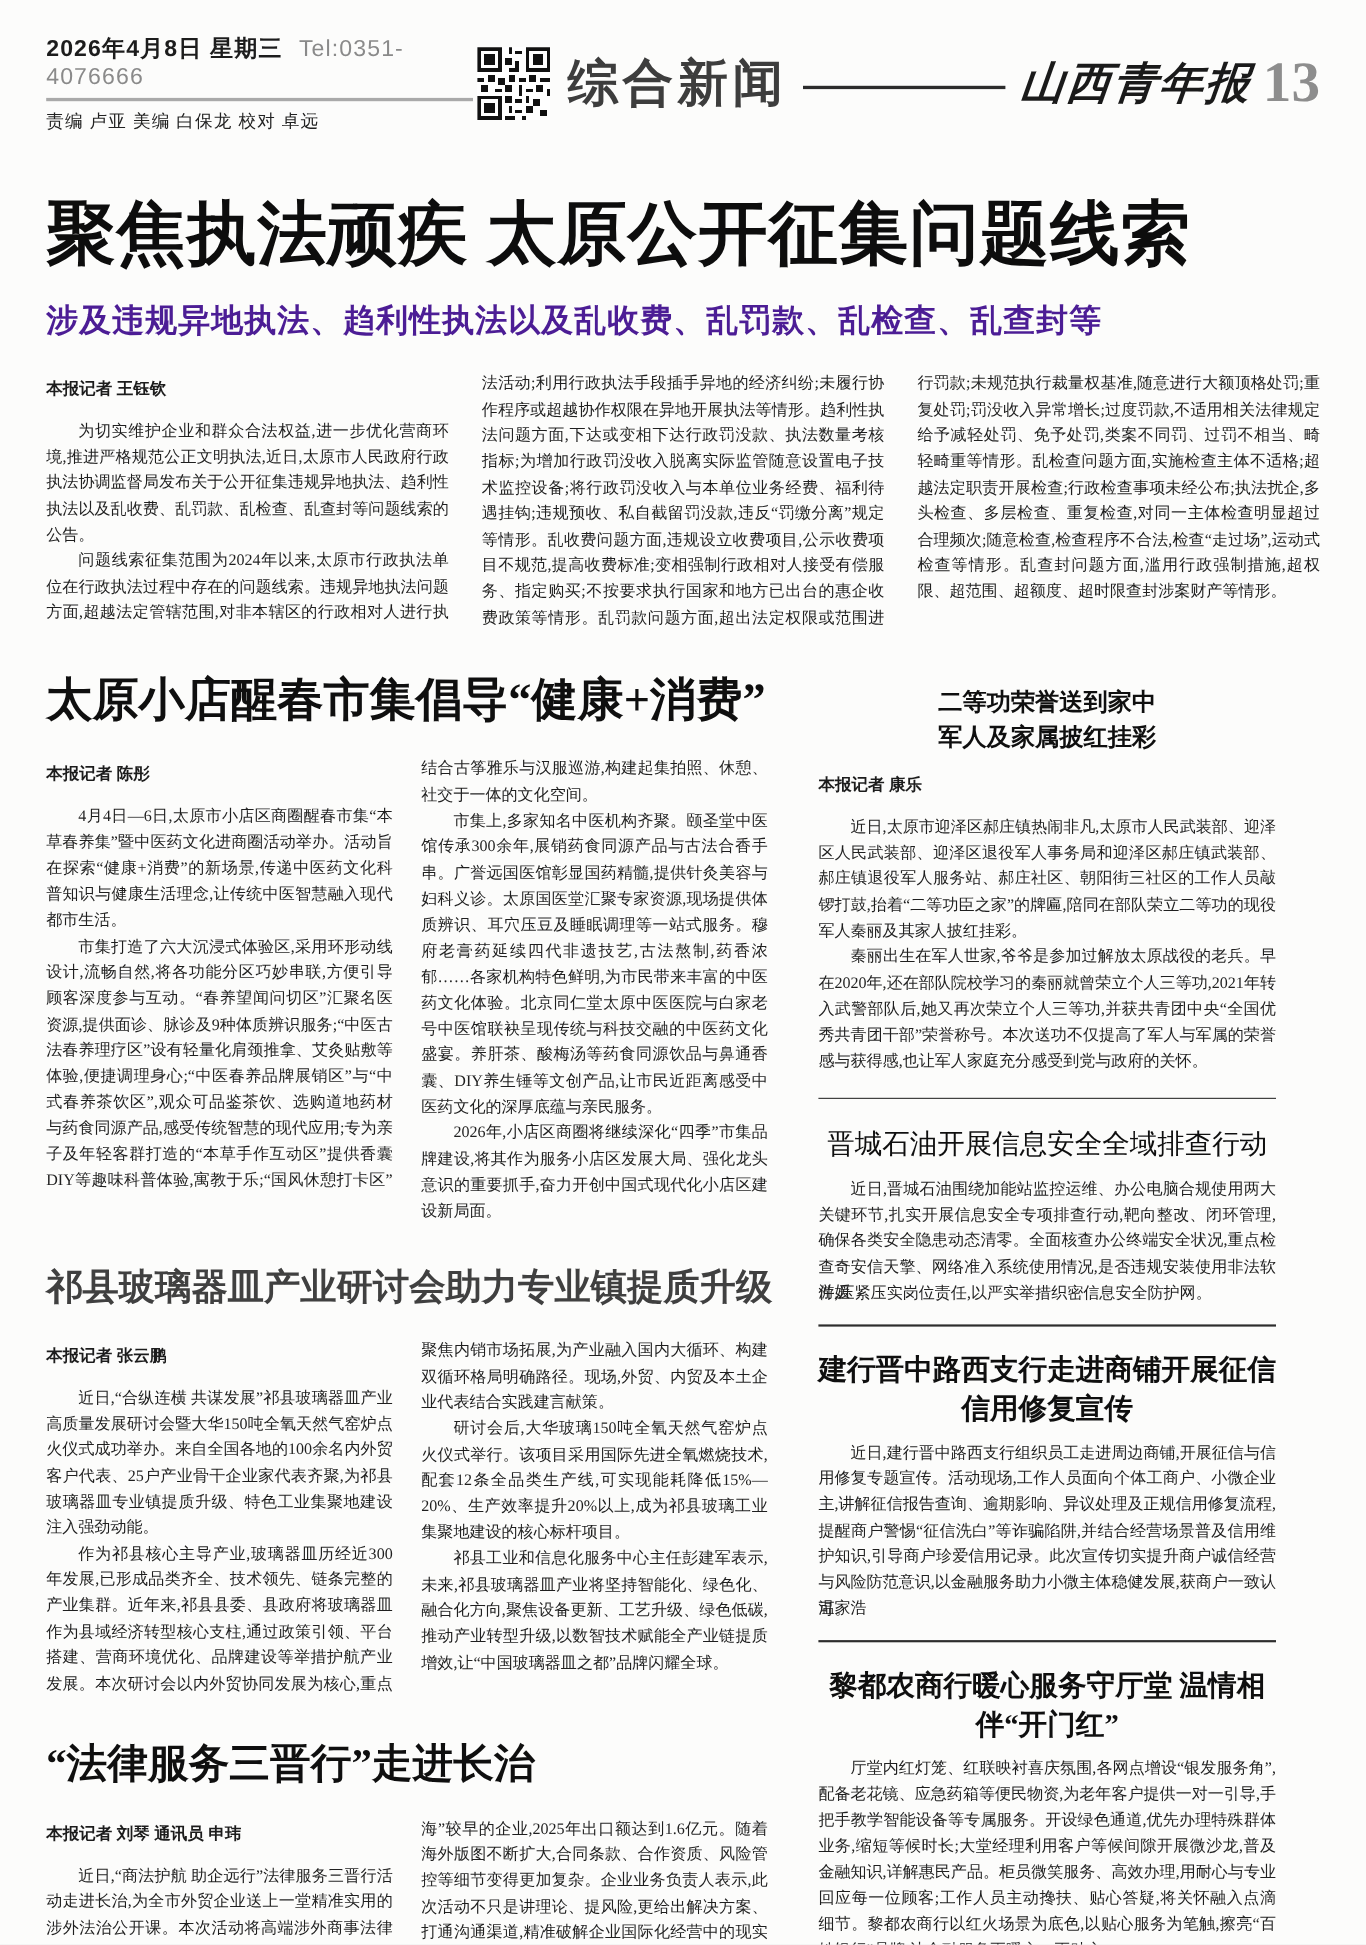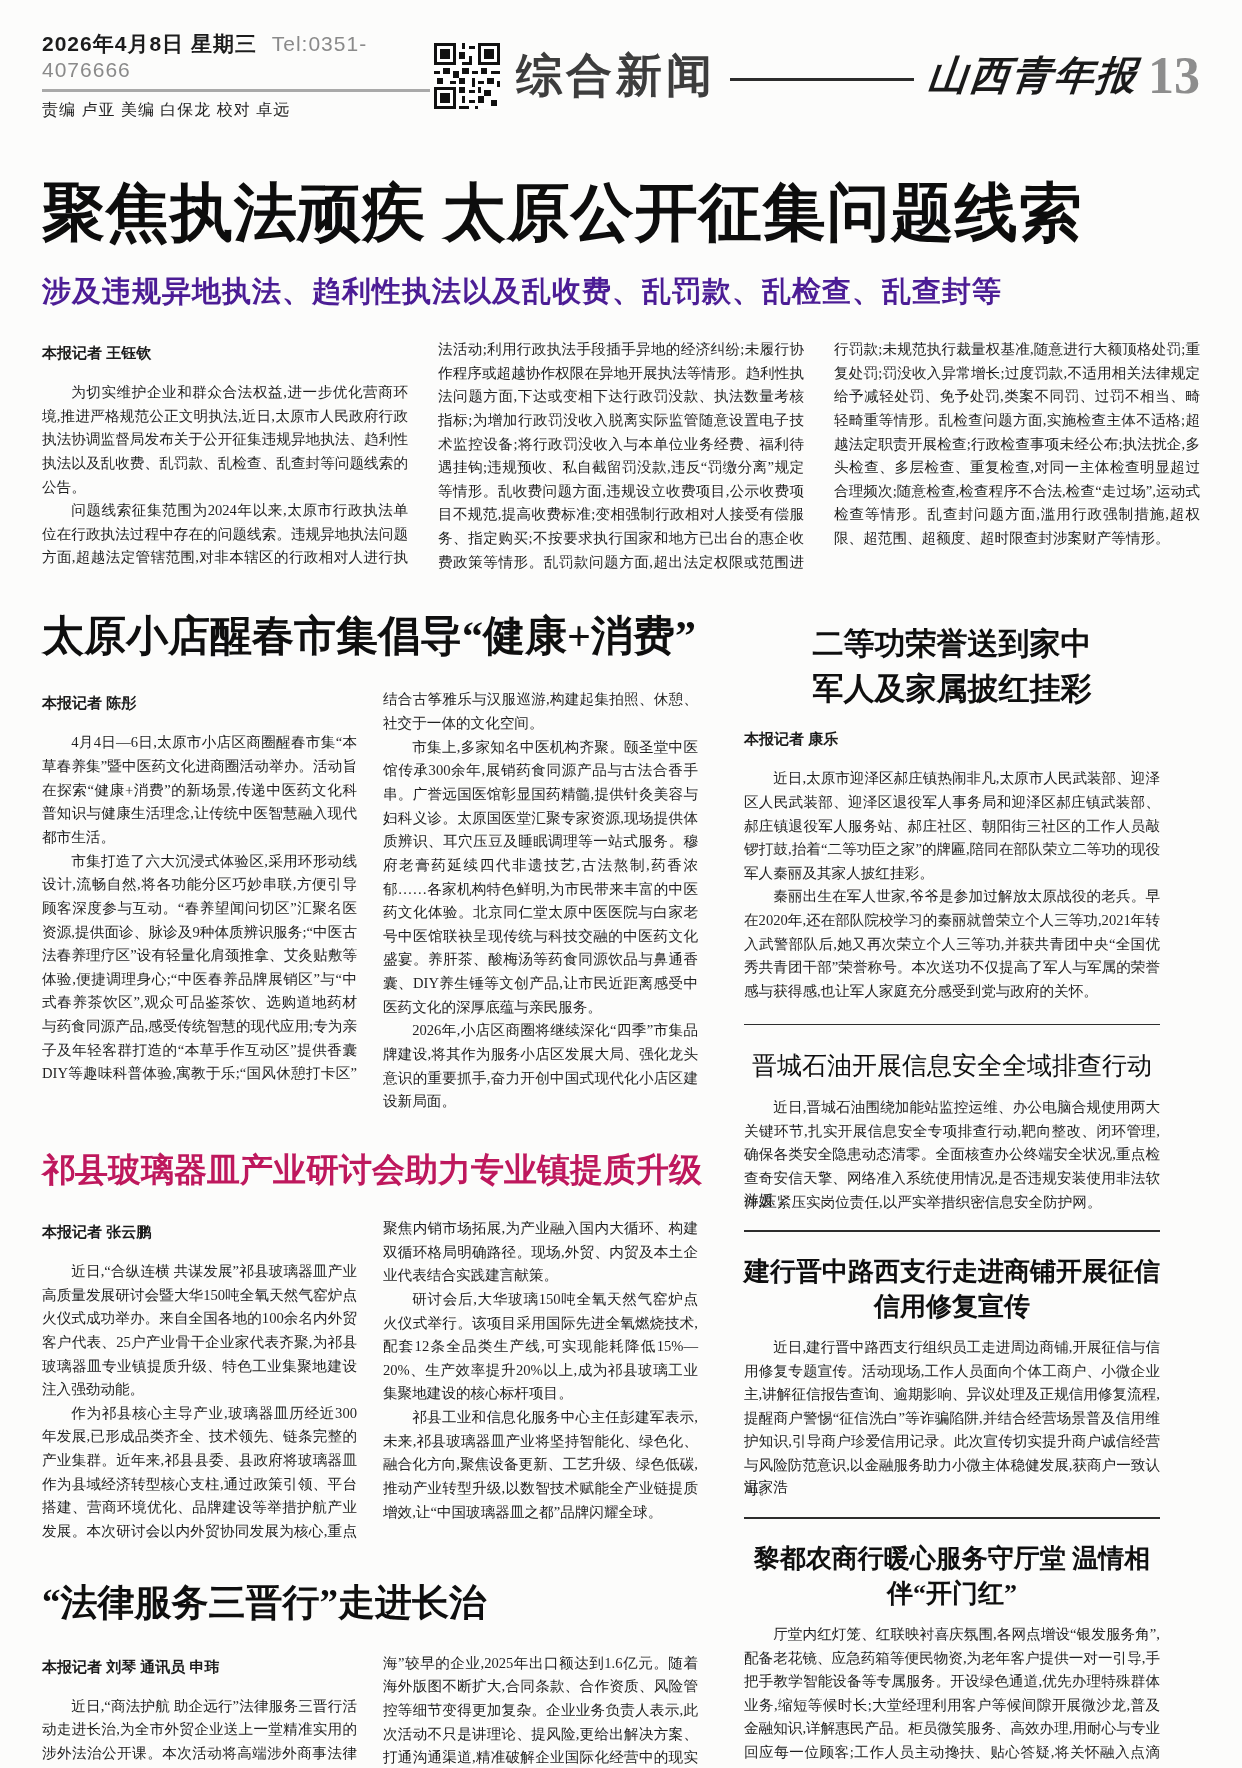--- a/index.html
+++ b/index.html
@@ -38,27 +38,27 @@
   .lead-body { margin-top:26px; column-count:3; column-gap:30px; }
   .para { font-size:14.6px; line-height:1.62; text-align:justify;
     text-indent:2em; color:#1f1f1f; }
   .para + .para { margin-top:0; }
   
   .main { display:flex; padding:0 42px; margin-top:34px; gap:46px; }
   .col-left { width:656px; flex:none; }
   .col-right { width:416px; flex:none; }
   .art-headline-lg { font-size:40px; font-weight:bold; color:#0f0f0f;
     letter-spacing:0px; white-space:nowrap; margin-bottom:24px; }
-  .art-headline-md { font-size:33px; font-weight:bold; color:#be185d;
+  .art-headline-md { font-size:33px; font-weight:bold; color:#404040;
     white-space:nowrap; margin-bottom:24px; }
   .body-2col { column-count:2; column-gap:26px; }
   .article { margin-bottom:34px; }
   
   .r-art { padding:4px 0 14px 0; }
-  .r-headline-2l { text-align:center; font-size:31px; font-weight:bold;
+  .r-headline-2l { text-align:center; font-size:22px; font-weight:bold;
     line-height:1.45; margin:10px 0 18px 0; color:#0f0f0f; }
   .r-headline-sm { font-size:25px; font-weight:normal; text-align:center;
     margin:16px 0 14px 0; color:#0f0f0f; }
   .r-headline-xs { font-size:26px; font-weight:bold; text-align:center;
     margin:14px 0 12px 0; color:#0f0f0f;
     font-family:Liberation Serif, serif; }
   .r-rule { height:1.5px; background:#2d2d2d; margin:6px 0 4px 0; }
   .sig-static { text-align:left; font-weight:normal; font-size:14.6px;
     font-family:"Liberation Sans","DejaVu Sans",sans-serif; }
 </style>

